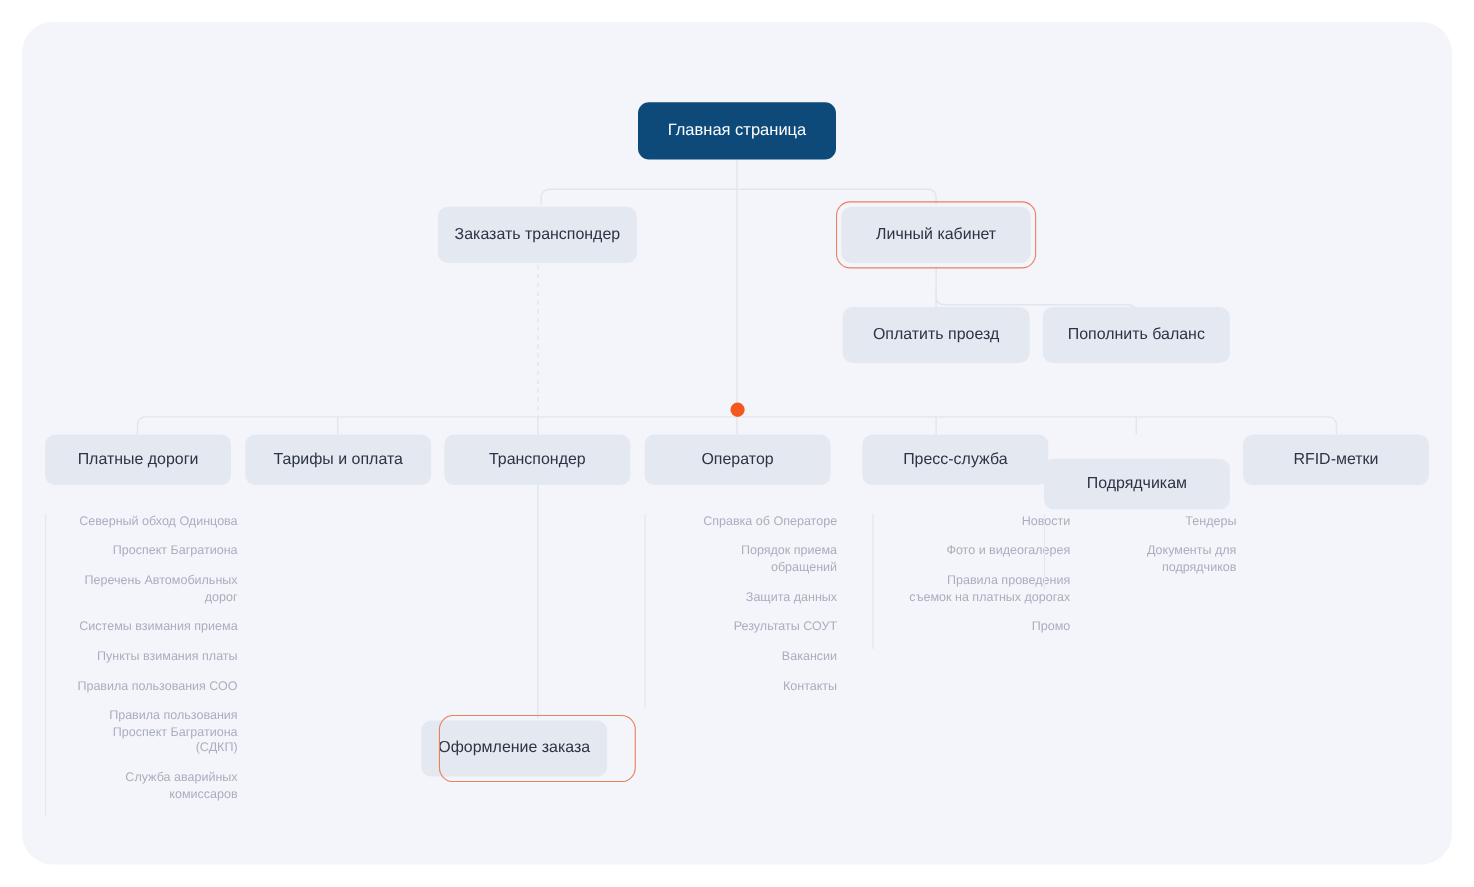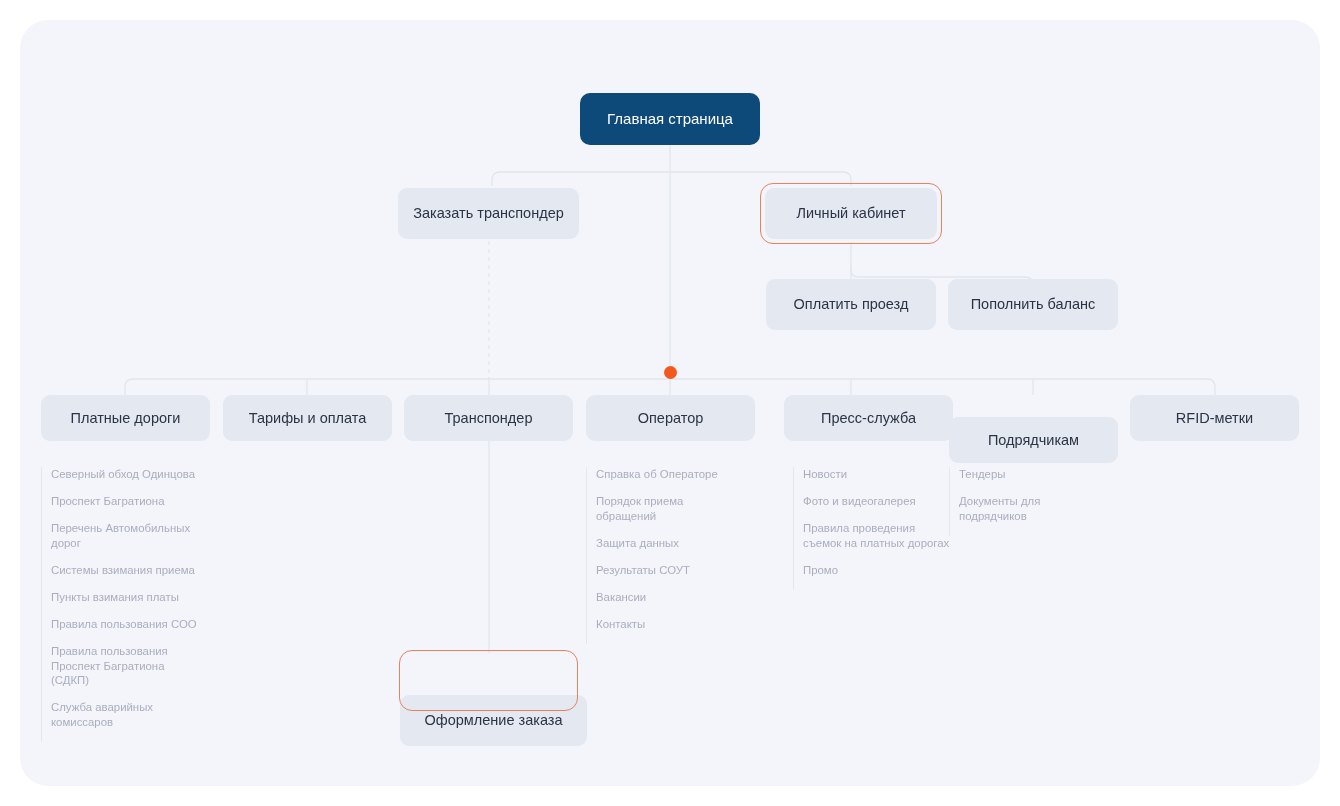--- a/index.html
+++ b/index.html
@@ -44,20 +44,21 @@
   .hl-ring {
     position: absolute;
     border: 1.4px solid #e8815c;
     border-radius: 13px;
     pointer-events: none;
   }
   .subcol {
     position: absolute;
     border-left: 1px solid #e3e6ee;
     padding-left: 9px;
+    text-align: right;
   }
   .subitem {
     font-size: 11.4px;
     color: #a9aebf;
     line-height: 1.28;
     margin-bottom: 12.5px;
     white-space: pre-line;
   }
   .orange-dot {
     position: absolute;
@@ -182,16 +183,16 @@
 съемок на платных дорогах</div>
   <div class="subitem">Промо</div>
 </div>
 
 <div class="subcol" style="left:949px; top:467px; width:175px;">
   <div class="subitem">Тендеры</div>
   <div class="subitem">Документы для
 подрядчиков</div>
 </div>
 
-<div class="node" style="left:400px; top:655px; width:187px; height:51px;margin-top:40px;">
+<div class="node" style="left:383px; top:655px; width:169px; height:51px;">
   <span>Оформление заказа</span>
 </div>
 <div class="hl-ring" style="left:399px; top:650px; width:179px; height:61px;"></div>
 
 </body></html>

